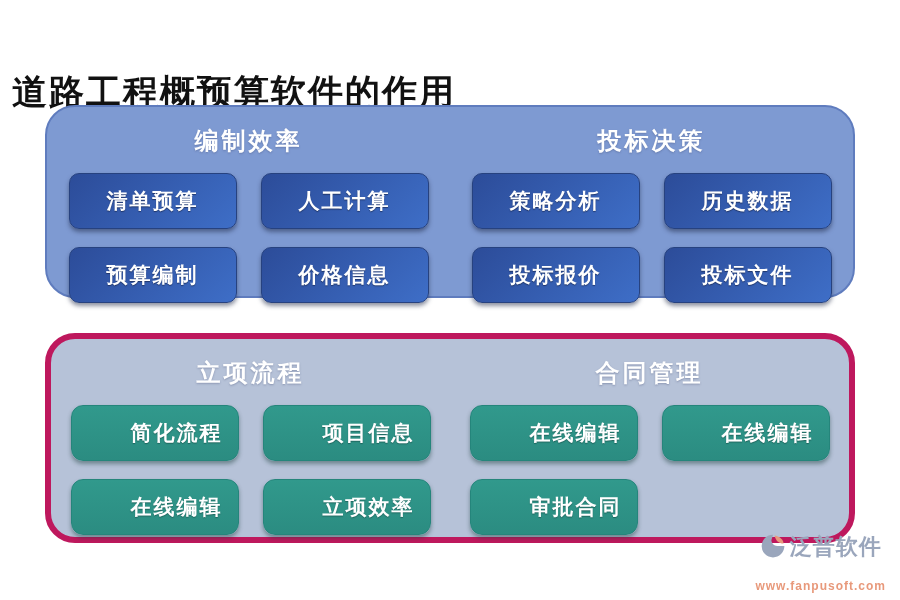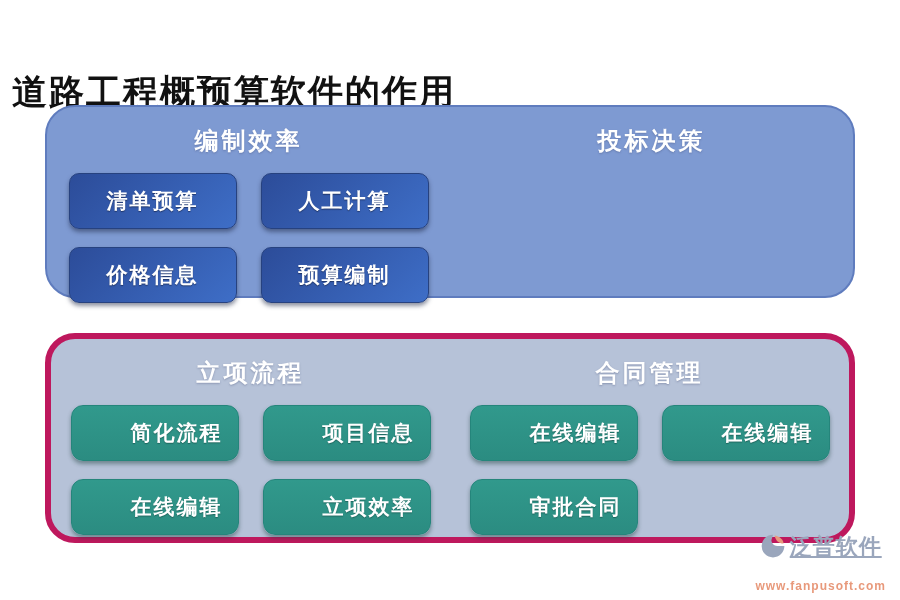--- a/index.html
+++ b/index.html
@@ -47,44 +47,50 @@
     box-shadow:0 3px 4px rgba(25,60,55,0.45);
     text-shadow:0 1px 1px rgba(15,60,55,0.5);
     padding-left:44px;
   }
   .logo{
     position:absolute;right:14px;bottom:8px;display:flex;flex-direction:column;
     align-items:center;line-height:1;
   }
   .logo-row{display:flex;align-items:center;gap:4px;}
   .logo-name{
-    font-size:22px;font-weight:bold;color:#9AA6BC;letter-spacing:1px;text-decoration:underline;
+    font-size:22px;font-weight:bold;color:#9AA6BC;letter-spacing:1px;
   }
   .logo-url{
     font-size:12px;font-weight:bold;color:#E8997B;margin-top:21px;
     font-family:"Liberation Sans",sans-serif;letter-spacing:1px;
   }
 </style>
 </head>
 <body>
 
 <h1 class="title">道路工程概预算软件的作用</h1>
 
 <div class="panel panel-top">
   <div class="section">
     <div class="section-header">编制效率</div>
     <div class="btn-grid">
       <div class="chip chip-blue">清单预算</div>
       <div class="chip chip-blue">人工计算</div>
+      <div class="chip chip-blue">预算编制</div>
       <div class="chip chip-blue">价格信息</div>
-      <div class="chip chip-blue">预算编制</div>
     </div>
   </div>
   <div class="section">
     <div class="section-header">投标决策</div>
+    <div class="btn-grid">
+      <div class="chip chip-blue">策略分析</div>
+      <div class="chip chip-blue">历史数据</div>
+      <div class="chip chip-blue">投标报价</div>
+      <div class="chip chip-blue">投标文件</div>
+    </div>
   </div>
 </div>
 
 <div class="panel panel-bottom">
   <div class="section">
     <div class="section-header">立项流程</div>
     <div class="btn-grid">
       <div class="chip chip-teal">简化流程</div>
       <div class="chip chip-teal">项目信息</div>
       <div class="chip chip-teal">在线编辑</div>

